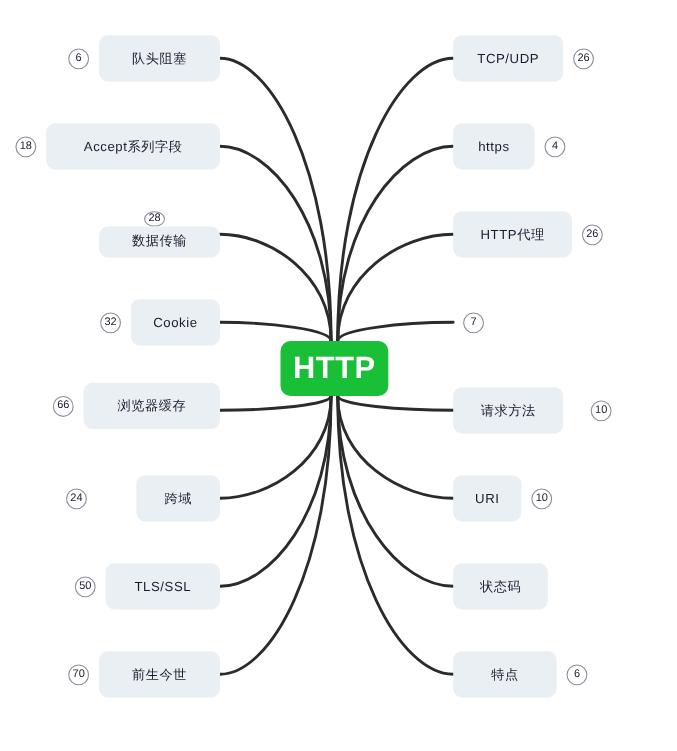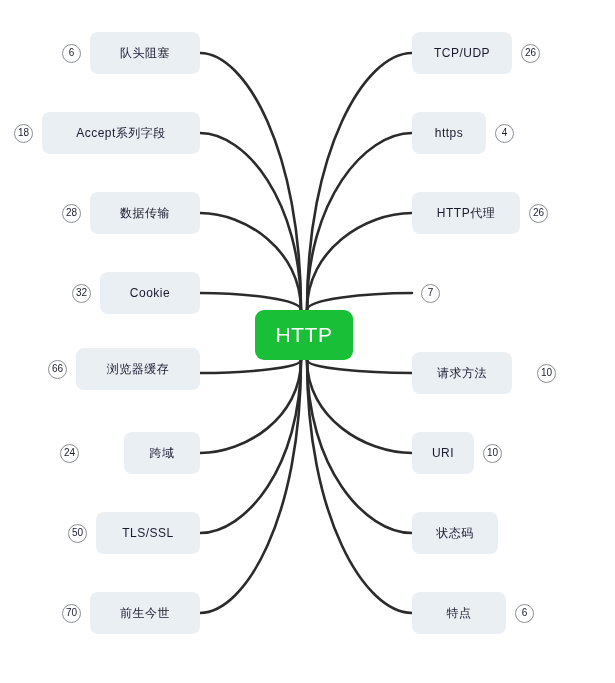--- a/index.html
+++ b/index.html
@@ -75,23 +75,24 @@
     left: 255px;
     top: 310px;
     width: 98px;
     height: 50px;
     background: #19bf37;
     border-radius: 9px;
     display: flex;
     align-items: center;
     justify-content: center;
     color: #ffffff;
-    font-size: 21px;
+    font-size: 28px;
     letter-spacing: 0.5px;
     z-index: 5;
+    font-weight: bold;
   }
 </style>
 </head>
 <body>
 
 <div id="mindmap">
 
   <svg id="edges" viewBox="0 0 615 683" xmlns="http://www.w3.org/2000/svg">
       <path d="M 301 310 C 301 150.66, 245.45 53, 200 53" fill="none" stroke="#2b2b2b" stroke-width="2.6" stroke-linecap="round"></path>
       <path d="M 301 310 C 301 200.26, 245.45 133, 200 133" fill="none" stroke="#2b2b2b" stroke-width="2.6" stroke-linecap="round"></path>
@@ -121,29 +122,29 @@
         <div class="node-box" style="width: 110px;">
           <span>队头阻塞</span>
         </div>
       </div>
       <div class="node left" style="top: 112px; right: 415px;">
         <span class="badge">18</span>
         <div class="node-box" style="width: 158px;">
           <span>Accept系列字段</span>
         </div>
       </div>
-      <div class="node left" style="top: 192px; right: 415px;">
+      <div class="node left" style="top: 192px; right: 415px; flex-direction: column;">
         <span class="badge">28</span>
         <div class="node-box" style="width: 110px;">
           <span>数据传输</span>
         </div>
       </div>
       <div class="node left" style="top: 272px; right: 415px;">
         <span class="badge">32</span>
-        <div class="node-box" style="width: 100px; text-align: right;">
+        <div class="node-box" style="width: 81px; text-align: right;">
           <span>Cookie</span>
         </div>
       </div>
       <div class="node left" style="top: 348px; right: 415px;">
         <span class="badge">66</span>
         <div class="node-box" style="width: 124px;">
           <span>浏览器缓存</span>
         </div>
       </div>
       <div class="node left" style="top: 432px; right: 415px; gap: 36px;">

